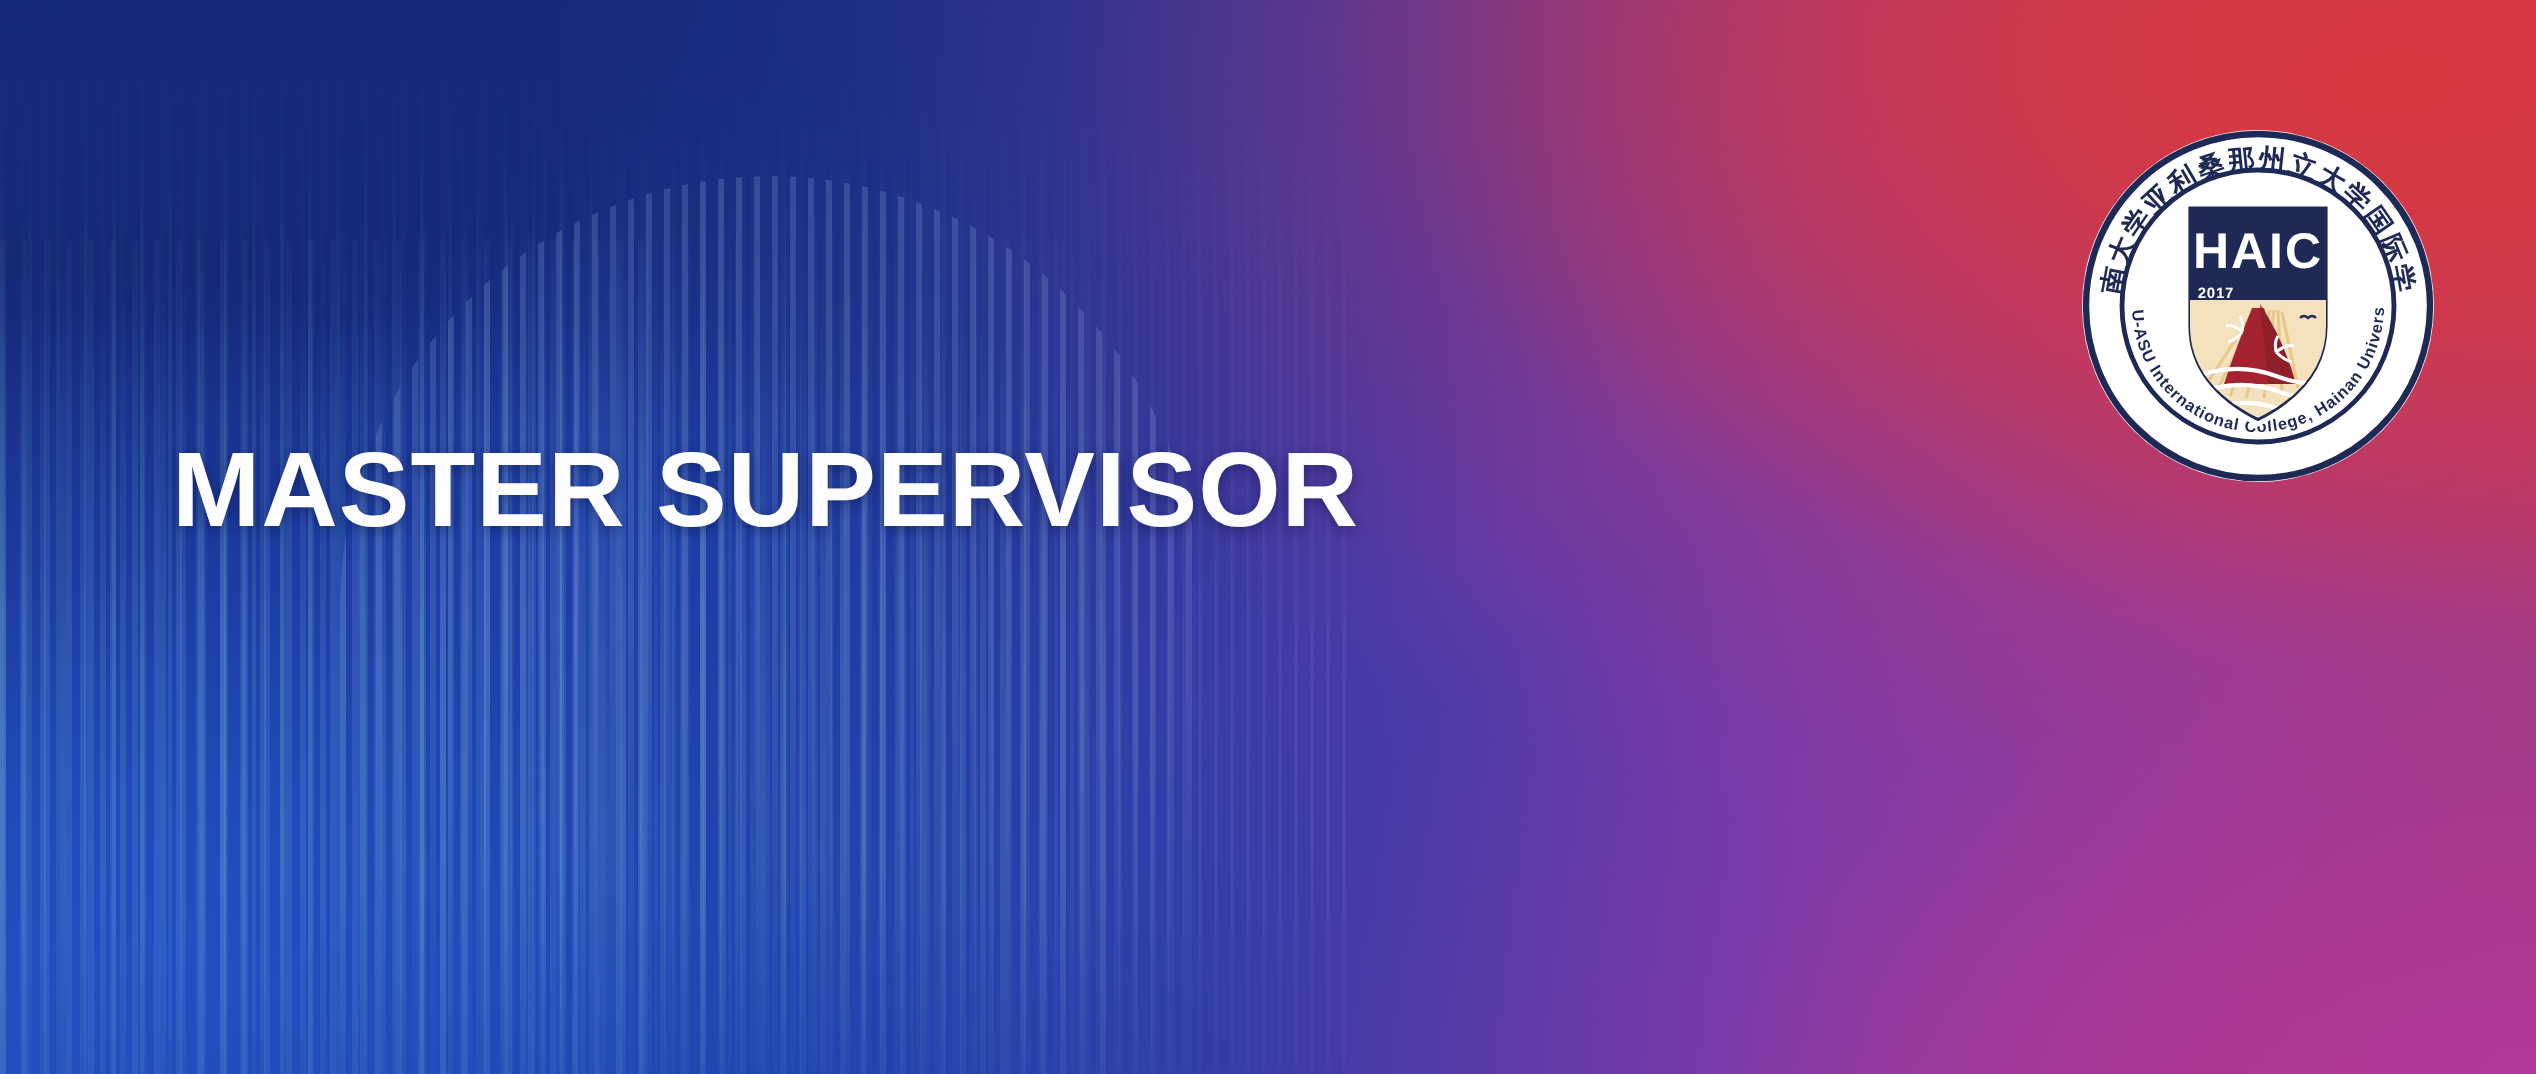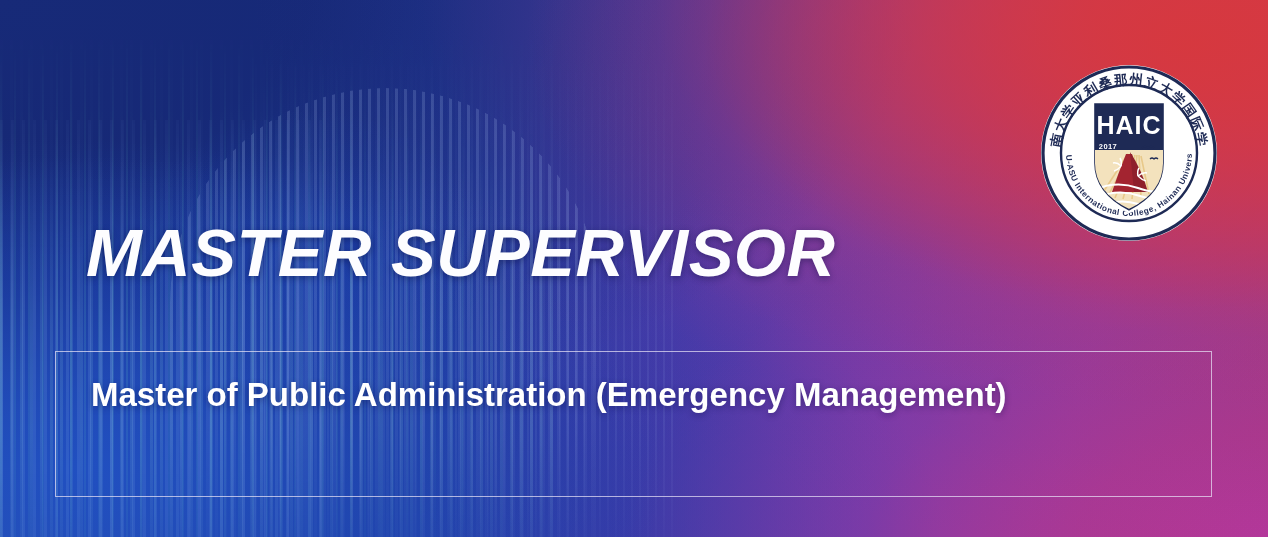--- a/index.html
+++ b/index.html
@@ -123,28 +123,27 @@
     position:absolute;
     left:130px; top:110px; width:400px; height:330px;
     background:radial-gradient(60% 60% at 45% 45%, rgba(30,70,185,0.38) 0%, rgba(0,0,0,0) 75%);
     pointer-events:none;
   }
 
   
   .headline {
     position:absolute;
     left:86px; top:219px;
-    font-size:67px;
+    font-size:53px;
     font-weight:bold;
     letter-spacing:0.5px;
     color:#fdfdff;
     line-height:1.0;
     white-space:nowrap;
     text-shadow:0 2px 7px rgba(10,14,60,0.42);
-    font-style:italic;
   }
 
   
   .subtitle-box {
     position:absolute;
     left:55px; top:351px;
     width:1157px; height:146px;
     border:1.4px solid rgba(232,226,245,0.72);
     background:transparent;
   }
@@ -181,23 +180,20 @@
     <div class="arch"></div>
   </div>
 
   <div class="stripes-a"></div>
   <div class="stripes-b"></div>
   <div class="stripes-c"></div>
   <div class="stripes-d"></div>
 
   <div class="headline">MASTER SUPERVISOR</div>
 
-  <div class="subtitle-box">
-    <div class="subtitle-text">Master of Public Administration (Emergency Management)</div>
-  </div>
 
   <div class="logo">
     <svg viewBox="0 0 182 182" xmlns="http://www.w3.org/2000/svg" aria-hidden="true">
       <defs>
         <path id="arcTop" d="M 22,91 A 69,69 0 0 1 160,91" fill="none"></path>
         <path id="arcBottom" d="M 28,91 A 63,63 0 0 0 154,91" fill="none"></path>
         <clipPath id="shieldClip">
           <path d="M 57,42 L 125,42 L 125,101 Q 125,130 91,147 Q 57,130 57,101 Z"></path>
         </clipPath>
       </defs>

